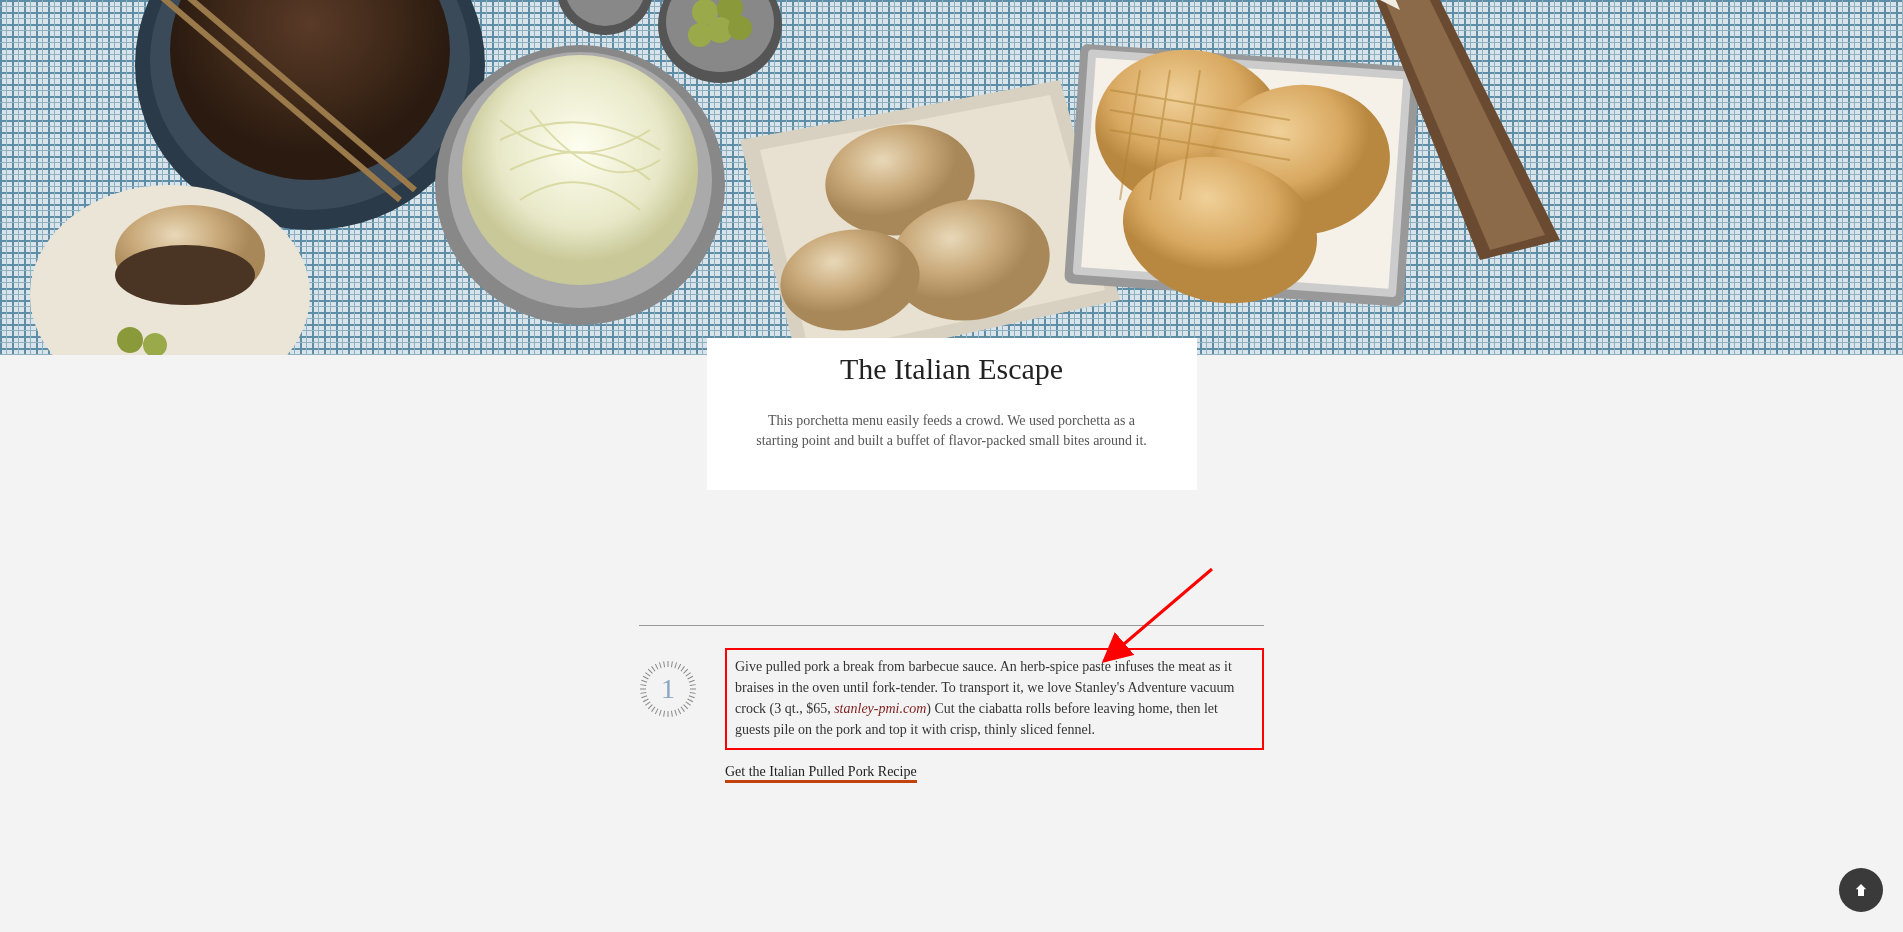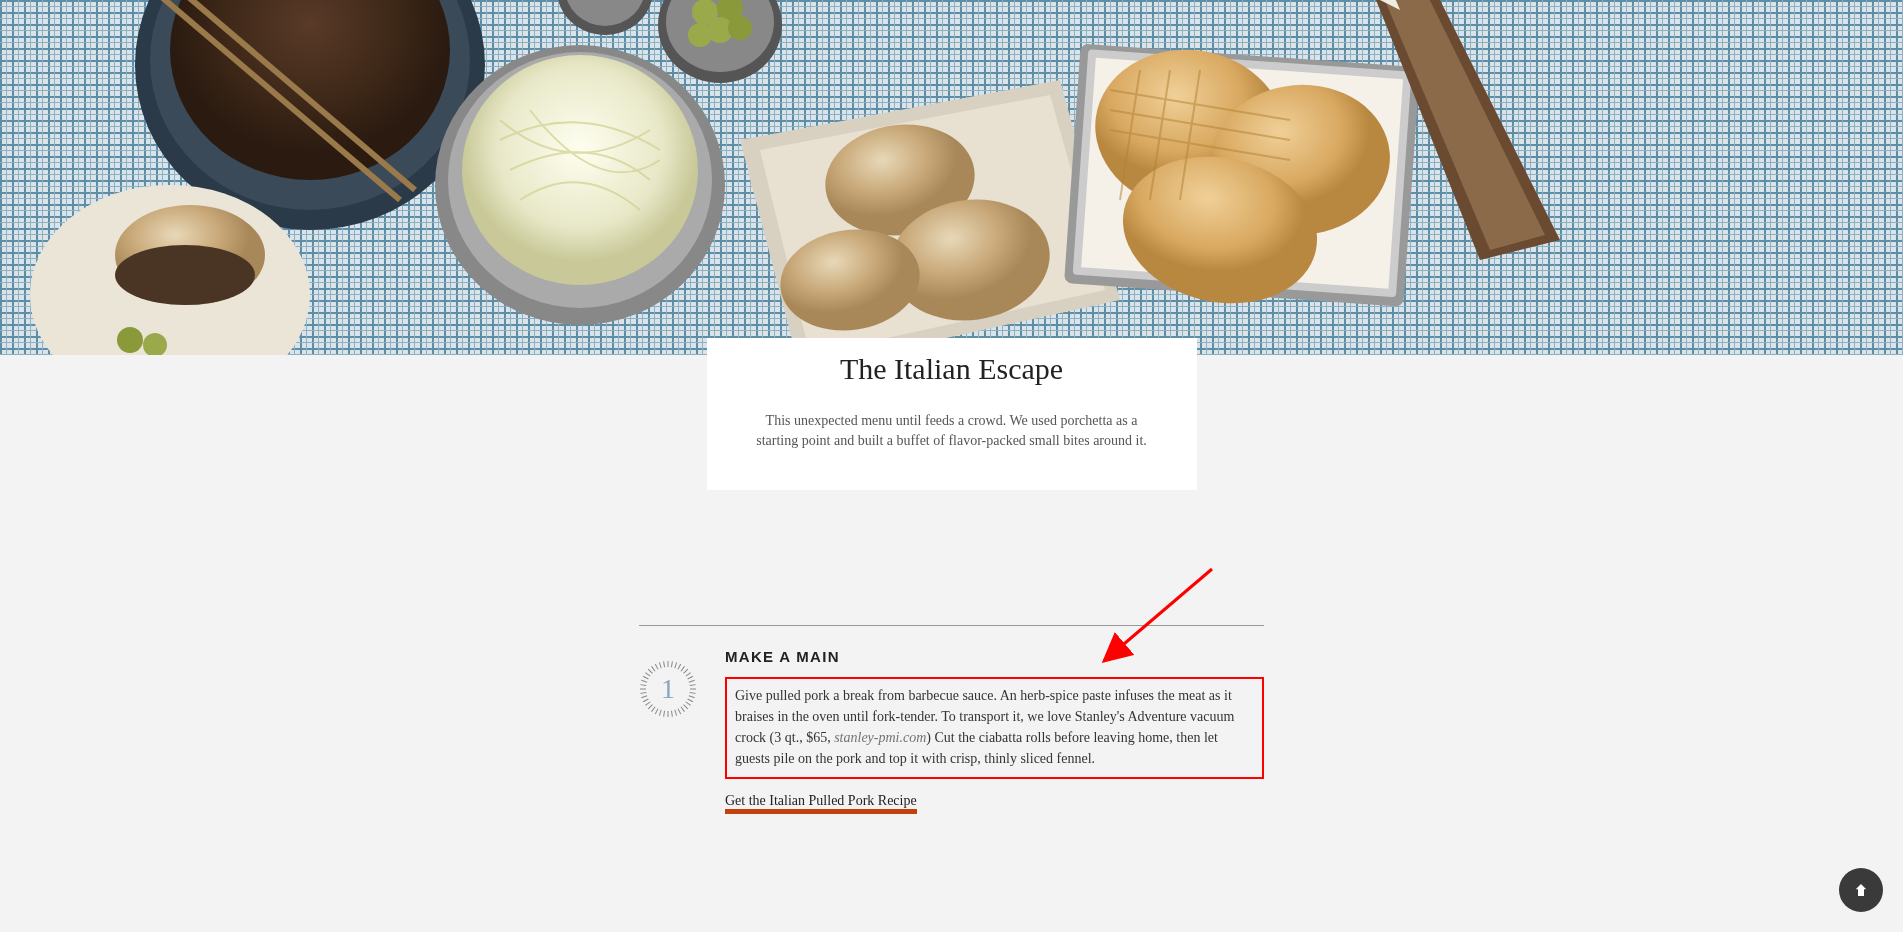--- a/index.html
+++ b/index.html
@@ -79,31 +79,31 @@
   margin-bottom: 12px;
 }
 .step-body {
   border: 2px solid #ff0000;
   padding: 6px 8px 8px 8px;
   font-size: 14px;
   line-height: 1.5;
   color: #333;
 }
 .step-body a {
-  color: #737373;
+  color: #7f1d1d;
   font-style: italic;
   text-decoration: none;
 }
 .step-link {
   display: inline-block;
   margin-top: 14px;
   font-size: 14px;
   color: #222;
   text-decoration: none;
-  border-bottom: 5px solid #c2410c;
+  border-bottom: 3px solid #c2410c;
 }
 .arrow {
   position: absolute;
   left: 1092px;
   top: 561px;
   pointer-events: none;
 }
 .back-to-top {
   position: fixed;
   right: 20px;
@@ -211,21 +211,21 @@
     </g>
 
     <path d="M1360 -40 L1430 -20 L1560 240 L1480 260 Z" fill="#6a4a30"></path>
     <path d="M1370 -35 L1420 -20 L1545 235 L1490 250 Z" fill="#8a6a48"></path>
     <path d="M1300 -60 Q1340 -30 1360 -10 L1400 10 Q1380 -40 1350 -70 Z" fill="#f0ece0"></path>
   </svg>
 </div>
 
 <div class="overlay-card">
   <h1 class="overlay-title">The Italian Escape</h1>
-  <p class="overlay-text">This unexpected menu until feeds a crowd. We used porchetta as a starting point and built a buffet of flavor-packed small bites around it.</p>
+  <p class="overlay-text">This porchetta menu easily feeds a crowd. We used porchetta as a starting point and built a buffet of flavor-packed small bites around it.</p>
 </div>
 
 <div class="article">
   <div class="divider"></div>
   <div class="step">
     <div class="step-number">
       <svg width="58" height="58" viewBox="0 0 58 58">
         <g stroke="#888" stroke-width="1">
           <g transform="translate(29,29)">
             <line x1="0" y1="-28" x2="0" y2="-22" transform="rotate(0)"></line>
@@ -267,21 +267,20 @@
             <line x1="0" y1="-28" x2="0" y2="-22" transform="rotate(324)"></line>
             <line x1="0" y1="-28" x2="0" y2="-22" transform="rotate(333)"></line>
             <line x1="0" y1="-28" x2="0" y2="-22" transform="rotate(342)"></line>
             <line x1="0" y1="-28" x2="0" y2="-22" transform="rotate(351)"></line>
           </g>
         </g>
       </svg>
       <span>1</span>
     </div>
     <div class="step-content">
-      <h2 class="step-heading">MAKE A MAIN</h2>
       <p class="step-body">
         <span>Give pulled pork a break from barbecue sauce. An herb-spice paste infuses the meat as it braises in the oven until fork-tender. To transport it, we love Stanley's Adventure vacuum crock (3 qt., $65, </span><a href="#">stanley-pmi.com</a><span>) Cut the ciabatta rolls before leaving home, then let guests pile on the pork and top it with crisp, thinly sliced fennel.</span>
       </p>
       <a href="#" class="step-link">Get the Italian Pulled Pork Recipe</a>
     </div>
   </div>
 </div>
 
 <svg class="arrow" width="130" height="120">
   <defs>

